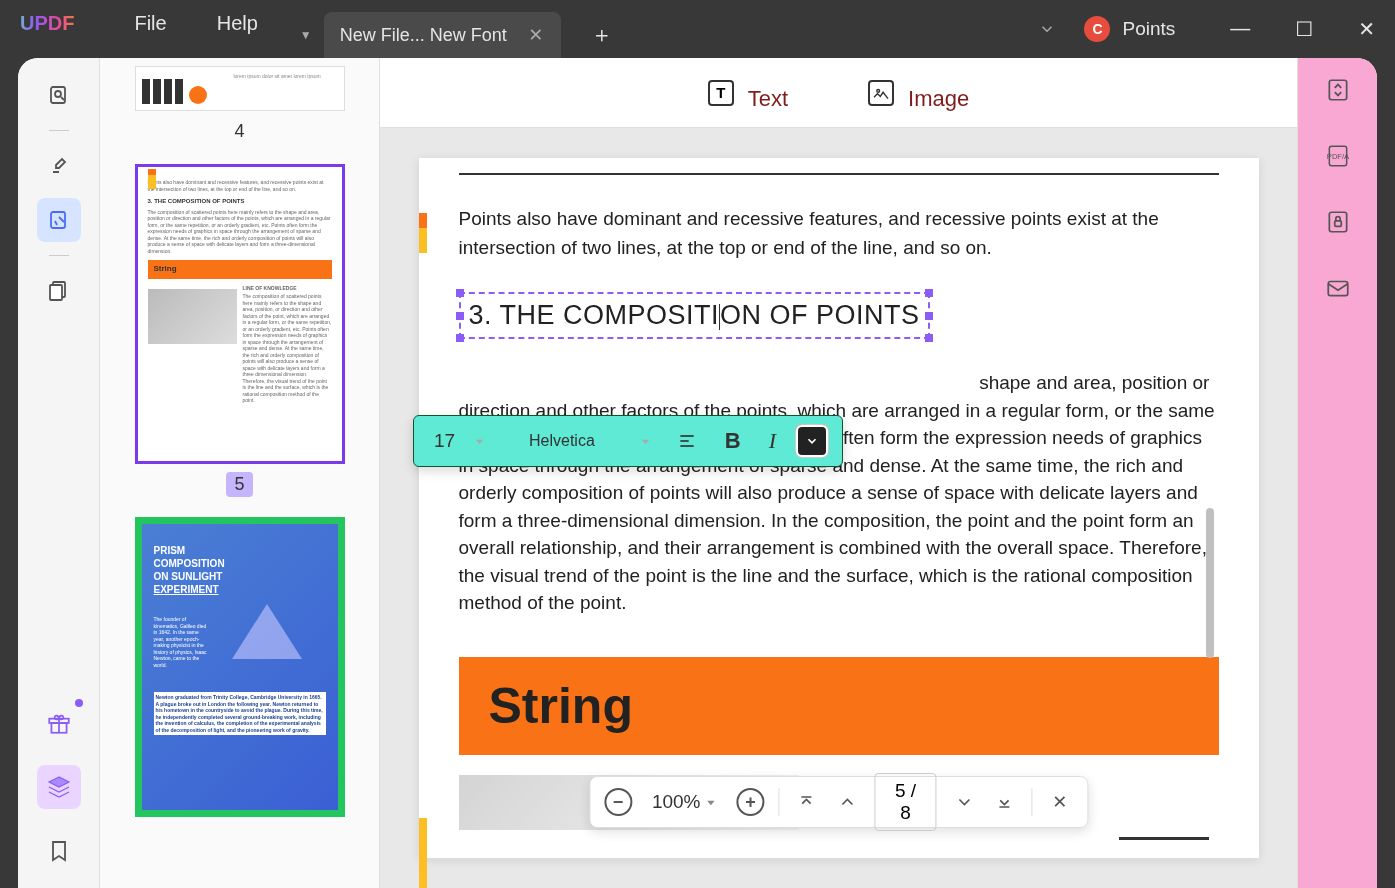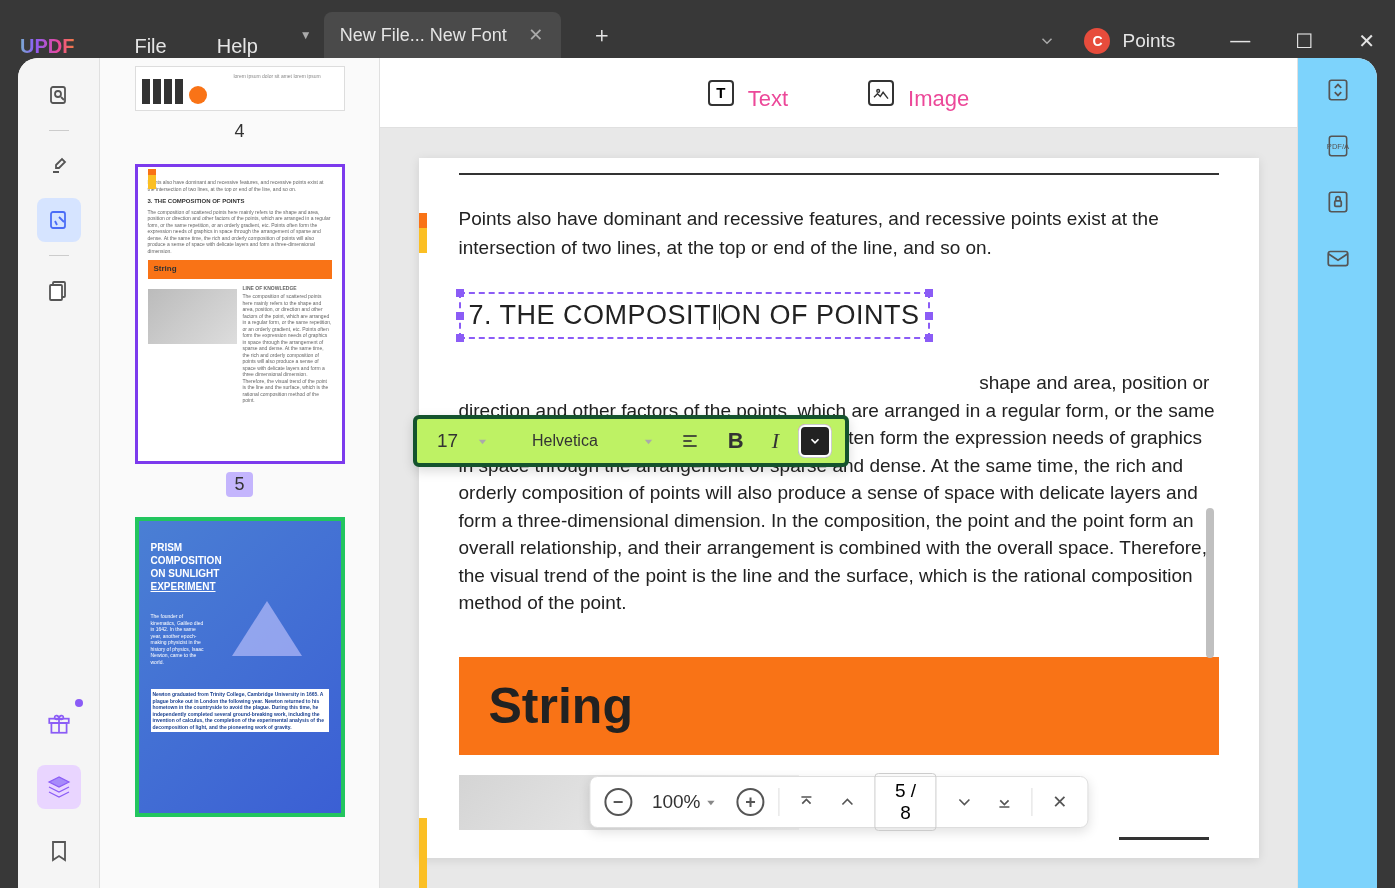--- a/index.html
+++ b/index.html
@@ -1,19 +1,19 @@
 <!DOCTYPE html>
 <html><head>
   <meta charset="utf-8">
   <style>
     * { margin: 0; padding: 0; box-sizing: border-box; }
     body { font-family: -apple-system, BlinkMacSystemFont, 'Segoe UI', Arial, sans-serif; background: #383838; width: 1395px; height: 888px; overflow: hidden; position: relative; }
     
     
-    .titlebar { height: 58px; background: #383838; display: flex; align-items: flex-end; padding: 0 10px; }
+    .titlebar { height: 58px; background: #383838; display: flex; align-items: flex-start; padding: 0 10px; margin-top: 12px; }
     .logo { font-weight: bold; font-size: 20px; padding: 0 10px; background: linear-gradient(90deg, #6EE7B7, #8B5CF6, #EC4899, #F59E0B); -webkit-background-clip: text; -webkit-text-fill-color: transparent; background-clip: text; }
     .menu-items { display: flex; margin-left: 50px; gap: 50px; }
     .menu-item { color: #e5e5e5; font-size: 20px; cursor: pointer; }
     .tab-area { display: flex; margin-left: 30px; align-items: center; }
     .tab-dropdown { color: #aaa; padding: 8px 12px; cursor: pointer; font-size: 12px; }
     .tab { background: #4a4a4a; color: #e5e5e5; padding: 12px 16px; display: flex; align-items: center; gap: 20px; border-radius: 8px 8px 0 0; font-size: 18px; }
     .tab-close { color: #aaa; font-size: 18px; cursor: pointer; display: inline-block; width: 18px; text-align: center; }
     .tab-add { color: #e5e5e5; margin-left: 20px; cursor: pointer; padding: 8px 10px; font-size: 22px; }
     .titlebar-right { margin-left: auto; display: flex; align-items: center; gap: 20px; }
     .dropdown-chevron { color: #aaa; cursor: pointer; padding: 8px; }
@@ -31,36 +31,36 @@
     .tool-btn { width: 44px; height: 44px; display: flex; align-items: center; justify-content: center; border-radius: 8px; cursor: pointer; color: #555; }
     .tool-btn.active { background: #d6e4ff; color: #4a6cf7; }
     .tool-separator { width: 20px; height: 1px; background: #ccc; margin: 3px 0; }
     .tool-bottom { margin-top: auto; display: flex; flex-direction: column; align-items: center; gap: 20px; }
     .gift-btn { position: relative; }
     .gift-dot { position: absolute; top: -2px; right: -2px; width: 8px; height: 8px; background: #8b5cf6; border-radius: 50%; }
     
     
     .thumbnails { width: 280px; background: #fafafa; padding: 8px 30px; overflow-y: auto; border-right: 1px solid #e0e0e0; }
     .thumb-item { margin-bottom: 20px; text-align: center; }
-    .thumb-img { width: 210px; height: 300px; background: white; border: 4px solid #22c55e; margin: 0 auto 8px; position: relative; overflow: hidden; }
+    .thumb-img { width: 210px; height: 300px; background: white; border: 7px solid #22c55e; margin: 0 auto 8px; position: relative; overflow: hidden; }
     .thumb-img.selected { border: 3px solid #7c3aed; }
     .thumb-num { font-size: 18px; color: #333; display: inline-block; padding: 2px 8px; }
     .thumb-num.selected { background: #c4b5fd; border-radius: 4px; }
     .thumb4-partial { width: 210px; height: 45px; background: white; border: 1px solid #ddd; margin: 0 auto 8px; display: flex; padding: 6px; }
     .thumb4-bars { display: flex; gap: 3px; align-items: flex-end; }
     .thumb4-bar { width: 8px; height: 25px; background: #333; }
     .thumb4-circle { width: 18px; height: 18px; background: #f97316; border-radius: 50%; margin-left: 3px; }
     .thumb4-text { font-size: 5px; color: #888; margin-left: 10px; flex: 1; }
     
     
     .doc-area { flex: 1; background: #e8e8e8; position: relative; overflow: hidden; }
     .top-edit-bar { height: 70px; background: white; display: flex; align-items: center; justify-content: center; gap: 80px; border-bottom: 1px solid #e0e0e0; }
     .edit-option { display: flex; align-items: center; gap: 14px; cursor: pointer; }
     .edit-option-icon { width: 26px; height: 26px; border: 2px solid #333; border-radius: 4px; display: flex; align-items: center; justify-content: center; font-weight: bold; font-size: 15px; }
-    .edit-option-label { font-size: 22px; color: #ec4899; margin-top: 12px; }
+    .edit-option-label { font-size: 22px; color: #7f1d1d; margin-top: 12px; }
     
     .page-view { padding: 30px 0; display: flex; justify-content: center; overflow-y: auto; height: calc(100% - 70px); }
     .page { width: 840px; background: white; padding: 15px 40px 40px; position: relative; box-shadow: 0 2px 10px rgba(0,0,0,0.1); }
     .page-divider { height: 2px; background: #333; margin-bottom: 30px; }
     .yellow-marker { position: absolute; left: 0; top: 55px; width: 8px; height: 40px; background: #fbbf24; }
     .orange-marker { position: absolute; left: 0; top: 55px; width: 8px; height: 15px; background: #f97316; }
     .para1 { font-size: 19px; line-height: 1.5; color: #222; margin-bottom: 30px; }
     
     .heading-box { display: inline-block; border: 2px dashed #8b5cf6; padding: 6px 8px; position: relative; margin-bottom: 30px; }
     .heading-handle { position: absolute; width: 8px; height: 8px; background: #8b5cf6; }
@@ -75,40 +75,40 @@
     
     .string-block { background: #f97316; padding: 20px 30px; margin-bottom: 20px; }
     .string-title { font-size: 50px; font-weight: 800; color: #222; }
     
     .page-image { height: 55px; background: linear-gradient(135deg, #d4d4d4, #f5f5f5); width: 340px; margin-bottom: 0; position: relative; overflow: hidden; }
     .page-bottom-line { position: absolute; right: 50px; bottom: 18px; width: 90px; height: 3px; background: #333; }
     
     .yellow-side { position: absolute; left: 0; top: 660px; width: 8px; height: 200px; background: #fbbf24; }
     
     
-    .format-toolbar { position: absolute; top: 357px; left: 395px; background: #bef264; border: 4px solid #14532d; border-radius: 6px; box-shadow: 0 4px 12px rgba(0,0,0,0.15); display: flex; align-items: center; height: 52px; padding: 12px 8px; z-index: 100; }
+    .format-toolbar { position: absolute; top: 357px; left: 395px; background: #5eead4; border: 1px solid #14532d; border-radius: 6px; box-shadow: 0 4px 12px rgba(0,0,0,0.15); display: flex; align-items: center; height: 52px; padding: 12px 8px; z-index: 100; }
     .fmt-input { padding: 8px 12px; display: flex; align-items: center; gap: 10px; cursor: pointer; }
     .fmt-size { font-size: 19px; color: #333; min-width: 30px; }
     .fmt-font { font-size: 16px; color: #333; padding: 0 35px 0 20px; }
     .fmt-btn { padding: 8px 14px; cursor: pointer; font-size: 20px; color: #333; }
     .fmt-bold { font-weight: bold; font-size: 22px; }
     .fmt-italic { font-style: italic; font-family: serif; font-size: 22px; }
     .fmt-color { width: 32px; height: 32px; border-radius: 6px; margin: 0 6px; background: #222; position: relative; cursor: pointer; border: 2px solid #fff; box-shadow: 0 0 0 1px #ccc; }
     .fmt-color-rainbow { position: absolute; inset: -3px; border-radius: 8px; background: conic-gradient(red, orange, yellow, green, cyan, blue, magenta, red); z-index: -1; }
     
     
     .page-nav { position: absolute; bottom: 60px; left: 50%; transform: translateX(-50%); background: white; border: 1px solid #ddd; border-radius: 8px; box-shadow: 0 4px 12px rgba(0,0,0,0.12); display: flex; align-items: center; height: 52px; padding: 0 14px; gap: 14px; z-index: 50; }
     .nav-btn { width: 30px; height: 30px; display: flex; align-items: center; justify-content: center; cursor: pointer; color: #555; font-size: 18px; }
     .nav-circle { width: 28px; height: 28px; border: 2px solid #555; border-radius: 50%; display: flex; align-items: center; justify-content: center; font-size: 18px; font-weight: bold; }
     .nav-zoom { font-size: 19px; color: #333; padding: 0 6px; display: flex; align-items: center; gap: 5px; }
     .nav-sep { width: 1px; height: 28px; background: #ddd; }
     .nav-page-input { border: 1px solid #ccc; border-radius: 4px; padding: 6px 14px; font-size: 19px; text-align: center; }
     
     
-    .right-toolbar { width: 80px; background: #7dd3fc; padding: 15px 0; display: flex; flex-direction: column; align-items: center; gap: 22px; border-left: 1px solid #e0e0e0; }
+    .right-toolbar { width: 80px; background: #f9a8d4; padding: 15px 0; display: flex; flex-direction: column; align-items: center; gap: 32px; border-left: 1px solid #e0e0e0; }
     .rtool-btn { width: 34px; height: 34px; display: flex; align-items: center; justify-content: center; cursor: pointer; color: #555; }
     
     .scrollbar-track { position: absolute; right: 83px; top: 450px; width: 8px; height: 150px; background: #c0c0c0; border-radius: 4px; }
     
     
     .thumb5-content { padding: 12px 10px; font-size: 5px; color: #666; text-align: left; line-height: 1.3; }
     .thumb5-heading { font-size: 6px; font-weight: bold; margin: 6px 0 3px; color: #333; }
     .thumb5-string { background: #f97316; padding: 4px 6px; margin: 6px 0; font-size: 8px; font-weight: bold; color: #333; }
     .thumb5-img { height: 55px; background: linear-gradient(135deg, #bbb, #ddd); margin-top: 4px; }
     .thumb5-bars { position: absolute; top: 2px; left: 10px; width: 8px; height: 20px; background: #fbbf24; }
@@ -292,21 +292,21 @@
       <div class="page">
         <div class="page-divider"></div>
         <div class="yellow-marker"></div>
         <div class="orange-marker"></div>
         <p class="para1">Points also have dominant and recessive features, and recessive points exist at the intersection of two lines, at the top or end of the line, and so on.</p>
         
         <div class="heading-box">
           <span class="heading-handle hh-tl"></span><span class="heading-handle hh-tr"></span>
           <span class="heading-handle hh-bl"></span><span class="heading-handle hh-br"></span>
           <span class="heading-handle hh-ml"></span><span class="heading-handle hh-mr"></span>
-          <span class="heading-text"><span>7. THE COMPOSITI</span><span class="cursor-line"></span><span>ON OF POINTS</span></span>
+          <span class="heading-text"><span>3. THE COMPOSITI</span><span class="cursor-line"></span><span>ON OF POINTS</span></span>
         </div>
         
         <p class="para2"><span style="visibility:hidden">The composition of scattered points: here mainly refers to the </span><span>shape and area, position or direction and other factors of the points, which are arranged</span><span> in a regular form, or the same repetition, or an orderly gradient, etc. Points often form the expression needs of graphics in space through the arrangement of sparse and dense. At the same time, the rich and orderly composition of points will also produce a sense of space with delicate layers and form a three-dimensional dimension. In the composition, the point and the point form an overall relationship, and their arrangement is combined with the overall space. Therefore, the visual trend of the point is the line and the surface, which is the rational composition method of the point.</span></p>
         
         <div class="string-block">
           <div class="string-title">String</div>
         </div>
         
         <div class="yellow-side"></div>
         <div class="page-image"></div>

